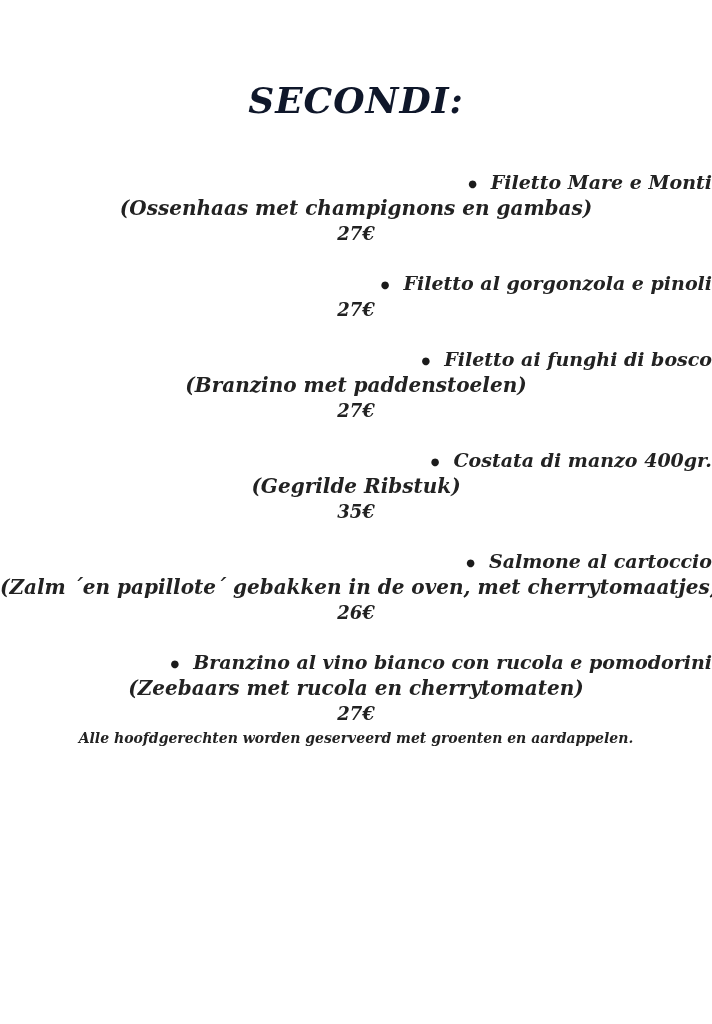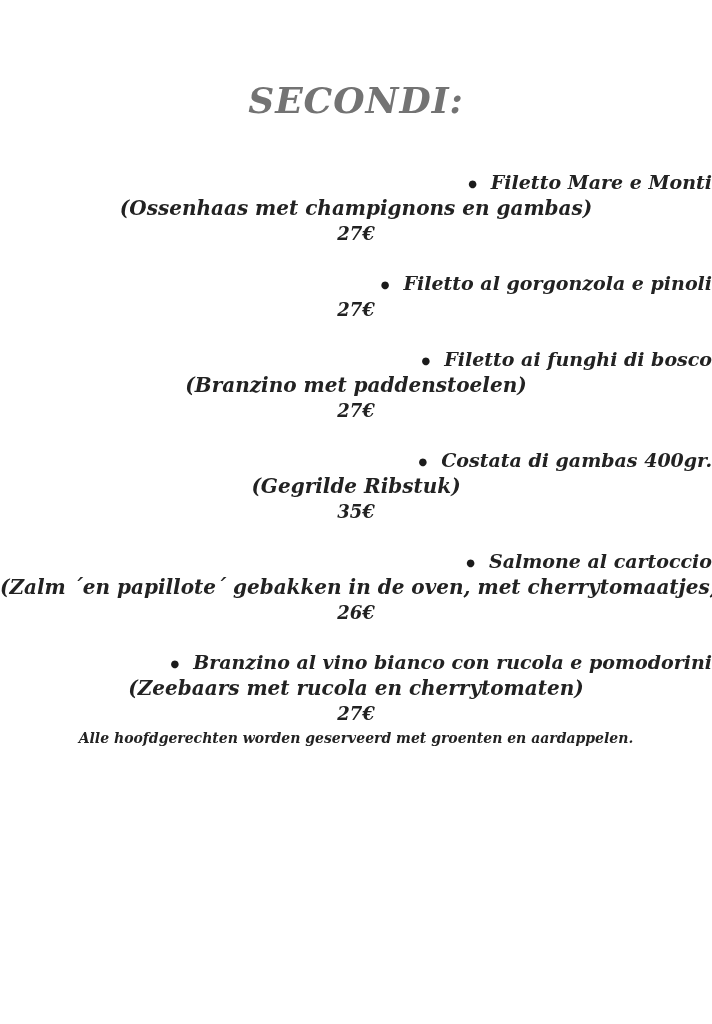--- a/index.html
+++ b/index.html
@@ -69,21 +69,21 @@
   }
   .footer-note {
     font-size: 14px;
   }
 </style>
 </head>
 <body>
 
 <div class="page">
 
-  <h1 class="menu-title" style="color: #737373;">SECONDI:</h1>
+  <h1 class="menu-title" style="color: #0f172a;">SECONDI:</h1>
 
   <div class="items">
 
     <div class="menu-item">
       <span class="line item-name-line"><span class="bullet">●</span><span>Filetto Mare e Monti</span></span>
       <span class="line item-desc">(Ossenhaas met champignons en gambas)</span>
       <span class="line item-price">27€</span>
     </div>
 
     <div class="menu-item">
@@ -91,21 +91,21 @@
       <span class="line item-price">27€</span>
     </div>
 
     <div class="menu-item">
       <span class="line item-name-line"><span class="bullet">●</span><span>Filetto ai funghi di bosco</span></span>
       <span class="line item-desc">(Branzino met paddenstoelen)</span>
       <span class="line item-price">27€</span>
     </div>
 
     <div class="menu-item">
-      <span class="line item-name-line"><span class="bullet">●</span><span>Costata di gambas 400gr.</span></span>
+      <span class="line item-name-line"><span class="bullet">●</span><span>Costata di manzo 400gr.</span></span>
       <span class="line item-desc">(Gegrilde Ribstuk)</span>
       <span class="line item-price">35€</span>
     </div>
 
 
     <div class="menu-item">
       <span class="line item-name-line"><span class="bullet">●</span><span>Salmone al cartoccio</span></span>
       <span class="line item-desc">(Zalm ´en papillote´ gebakken in de oven, met cherrytomaatjes, ui, knoflook en olijf)</span>
       <span class="line item-price">26€</span>
     </div>

